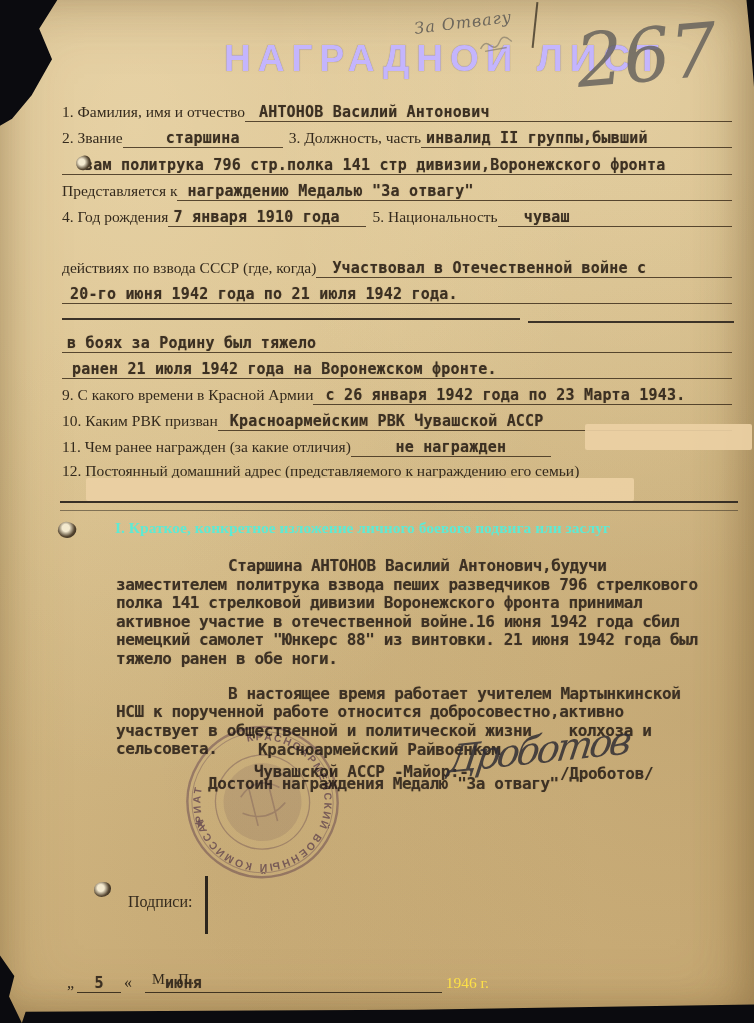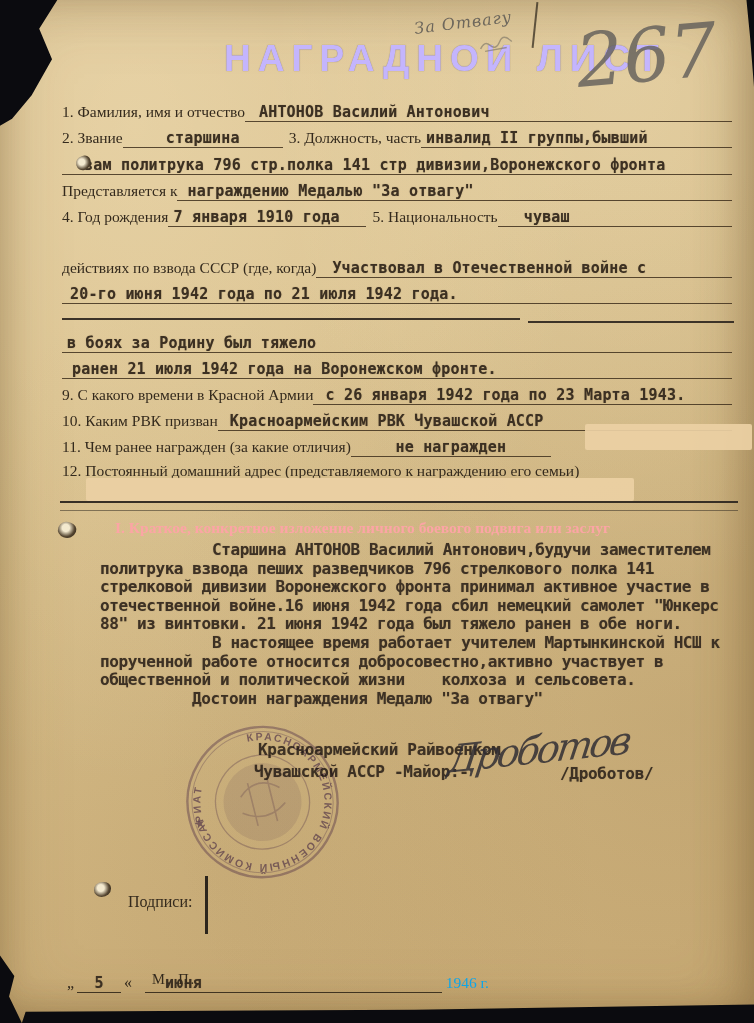--- a/index.html
+++ b/index.html
@@ -35,45 +35,45 @@
   .pencil-number{position:absolute;left:576px;top:12px;transform:rotate(-5deg);
          font-family:"DejaVu Serif",serif;font-style:italic;font-size:74px;color:rgba(92,90,87,.78);}
   .pen-slash{position:absolute;left:534px;top:2px;width:2px;height:46px;
          background:rgba(52,44,32,.75);transform:rotate(6deg);}
   .scribble{position:absolute;left:478px;top:36px;transform:rotate(-10deg);opacity:.6;}
   .rule{position:absolute;height:2px;background:#3c3328;}
   .dblrule{position:absolute;left:60px;right:16px;top:501px;height:7px;
          border-top:2.5px solid #372f25;border-bottom:1.4px solid rgba(55,47,37,.55);}
   .patch{position:absolute;background:#ebd0a4;opacity:.92;border-radius:2px;}
   .sec-head{position:absolute;left:115px;top:519px;font-weight:700;font-size:15.5px;
-         color:#fca5a5;font-family:"Liberation Serif",serif;}
+         color:#5eead4;font-family:"Liberation Serif",serif;}
   .body-text{position:absolute;left:100px;top:541px;width:620px;}
   .para{font-family:"DejaVu Sans Mono",monospace;font-weight:700;font-size:16px;
         line-height:18.6px;color:#3d3124;letter-spacing:-.4px;white-space:pre-wrap;
-        text-shadow:0 0 1px rgba(61,49,36,.4);margin:0;}
+        text-shadow:0 0 1px rgba(61,49,36,.4);margin:16px;}
   .para.p1{text-indent:112px;}
   .para.p2{text-indent:112px;}
   .para.p3{text-indent:92px;}
   .sig-line{position:absolute;font-family:"DejaVu Sans Mono",monospace;font-weight:700;
         font-size:16px;color:#3d3124;letter-spacing:-.3px;text-shadow:0 0 1px rgba(61,49,36,.4);}
   .scrawl{position:absolute;left:448px;top:728px;font-family:"DejaVu Serif",serif;
         font-style:italic;font-size:38px;color:rgba(48,46,52,.85);
         transform:rotate(-6deg) skewX(-14deg);letter-spacing:-3px;}
   .stamp-wrap{position:absolute;left:183px;top:722px;transform:rotate(-14deg);
         mix-blend-mode:multiply;opacity:.9;}
   .blob{position:absolute;border-radius:50% 40% 55% 45%;
         background:radial-gradient(circle at 40% 40%, #f3e9cf 25%, #564732 60%, #231b12 90%);}
   .vbar{position:absolute;left:205px;top:876px;width:2.5px;height:58px;background:#2c251c;}
   .footer-label{position:absolute;left:128px;top:893px;font-size:16px;color:#342a1d;
         font-family:"Liberation Serif",serif;}
   .dateline{position:absolute;left:64px;top:936px;width:425px;display:flex;align-items:baseline;}
   .d-q{font-size:16px;color:#342a1d;padding:0 3px;}
   .d-day{width:44px;text-align:center;border-bottom:1.8px solid rgba(50,40,24,.9);}
   .d-month{flex:1;border-bottom:1.8px solid rgba(50,40,24,.9);padding-left:20px;margin-left:10px;margin-top:38px;}
-  .d-year{padding-left:4px;font-size:15.5px;color:#0ea5e9;font-family:"Liberation Serif",serif;}
+  .d-year{padding-left:4px;font-size:15.5px;color:#fde047;font-family:"Liberation Serif",serif;}
   .mp{position:absolute;left:152px;top:971px;font-size:14.5px;color:#342a1d;letter-spacing:2px;}
 </style>
 </head>
 <body>
 
 <div class="scan">
   <div class="paper"></div>
   <div class="torn tl"></div>
   <div class="torn tr"></div>
   <div class="torn bl"></div>

